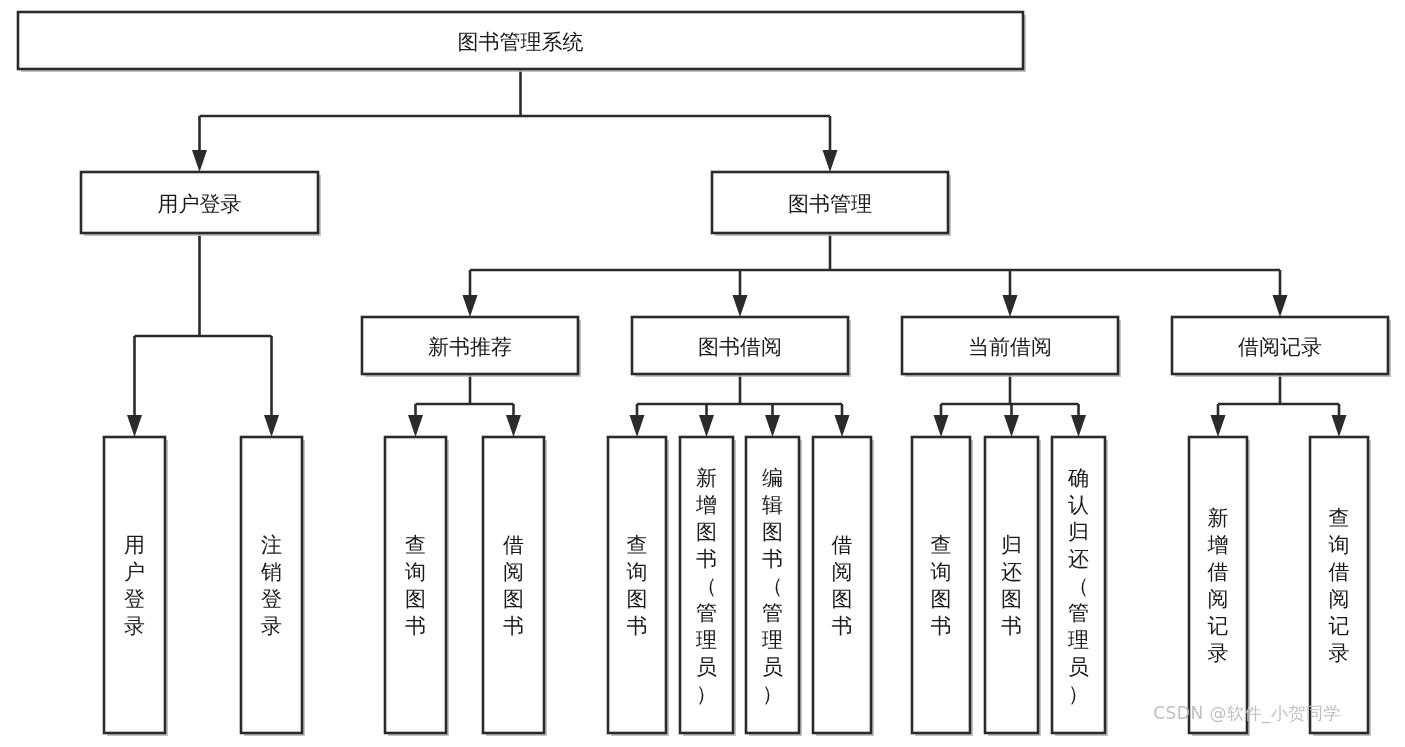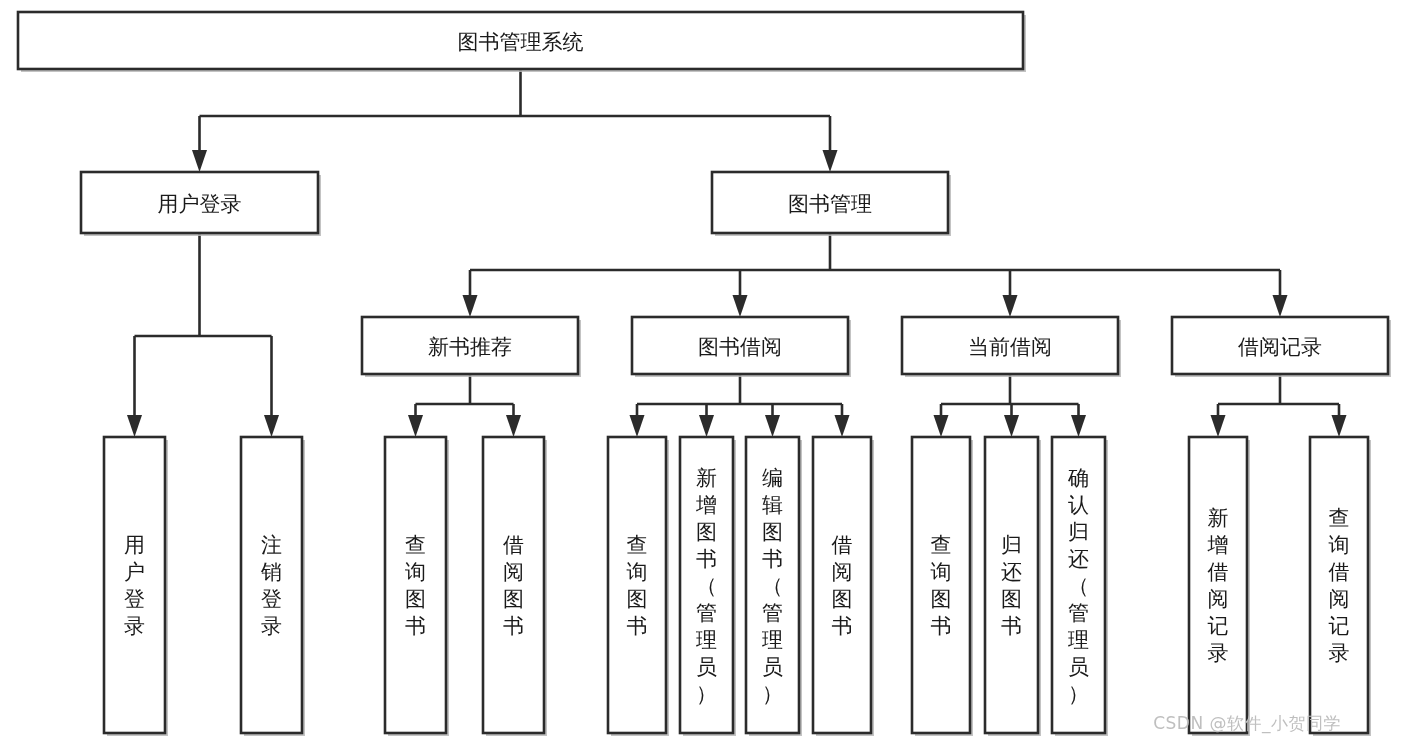--- a/index.html
+++ b/index.html
@@ -55,21 +55,21 @@
   }
   .node-label-v {
     font-family: "DejaVu Sans", "Liberation Sans", sans-serif;
     font-size: 21px;
     fill: #1a1a1a;
     text-anchor: middle;
   }
   .watermark-text {
     position: absolute;
     right: 16px;
-    bottom: 12px;
+    bottom: 22px;
     font-family: "DejaVu Sans", "Liberation Sans", sans-serif;
     font-size: 17px;
     color: #bfbfbf;
     letter-spacing: 0.5px;
     white-space: nowrap;
     user-select: none;
   }
 </style>
 </head>
 <body>

